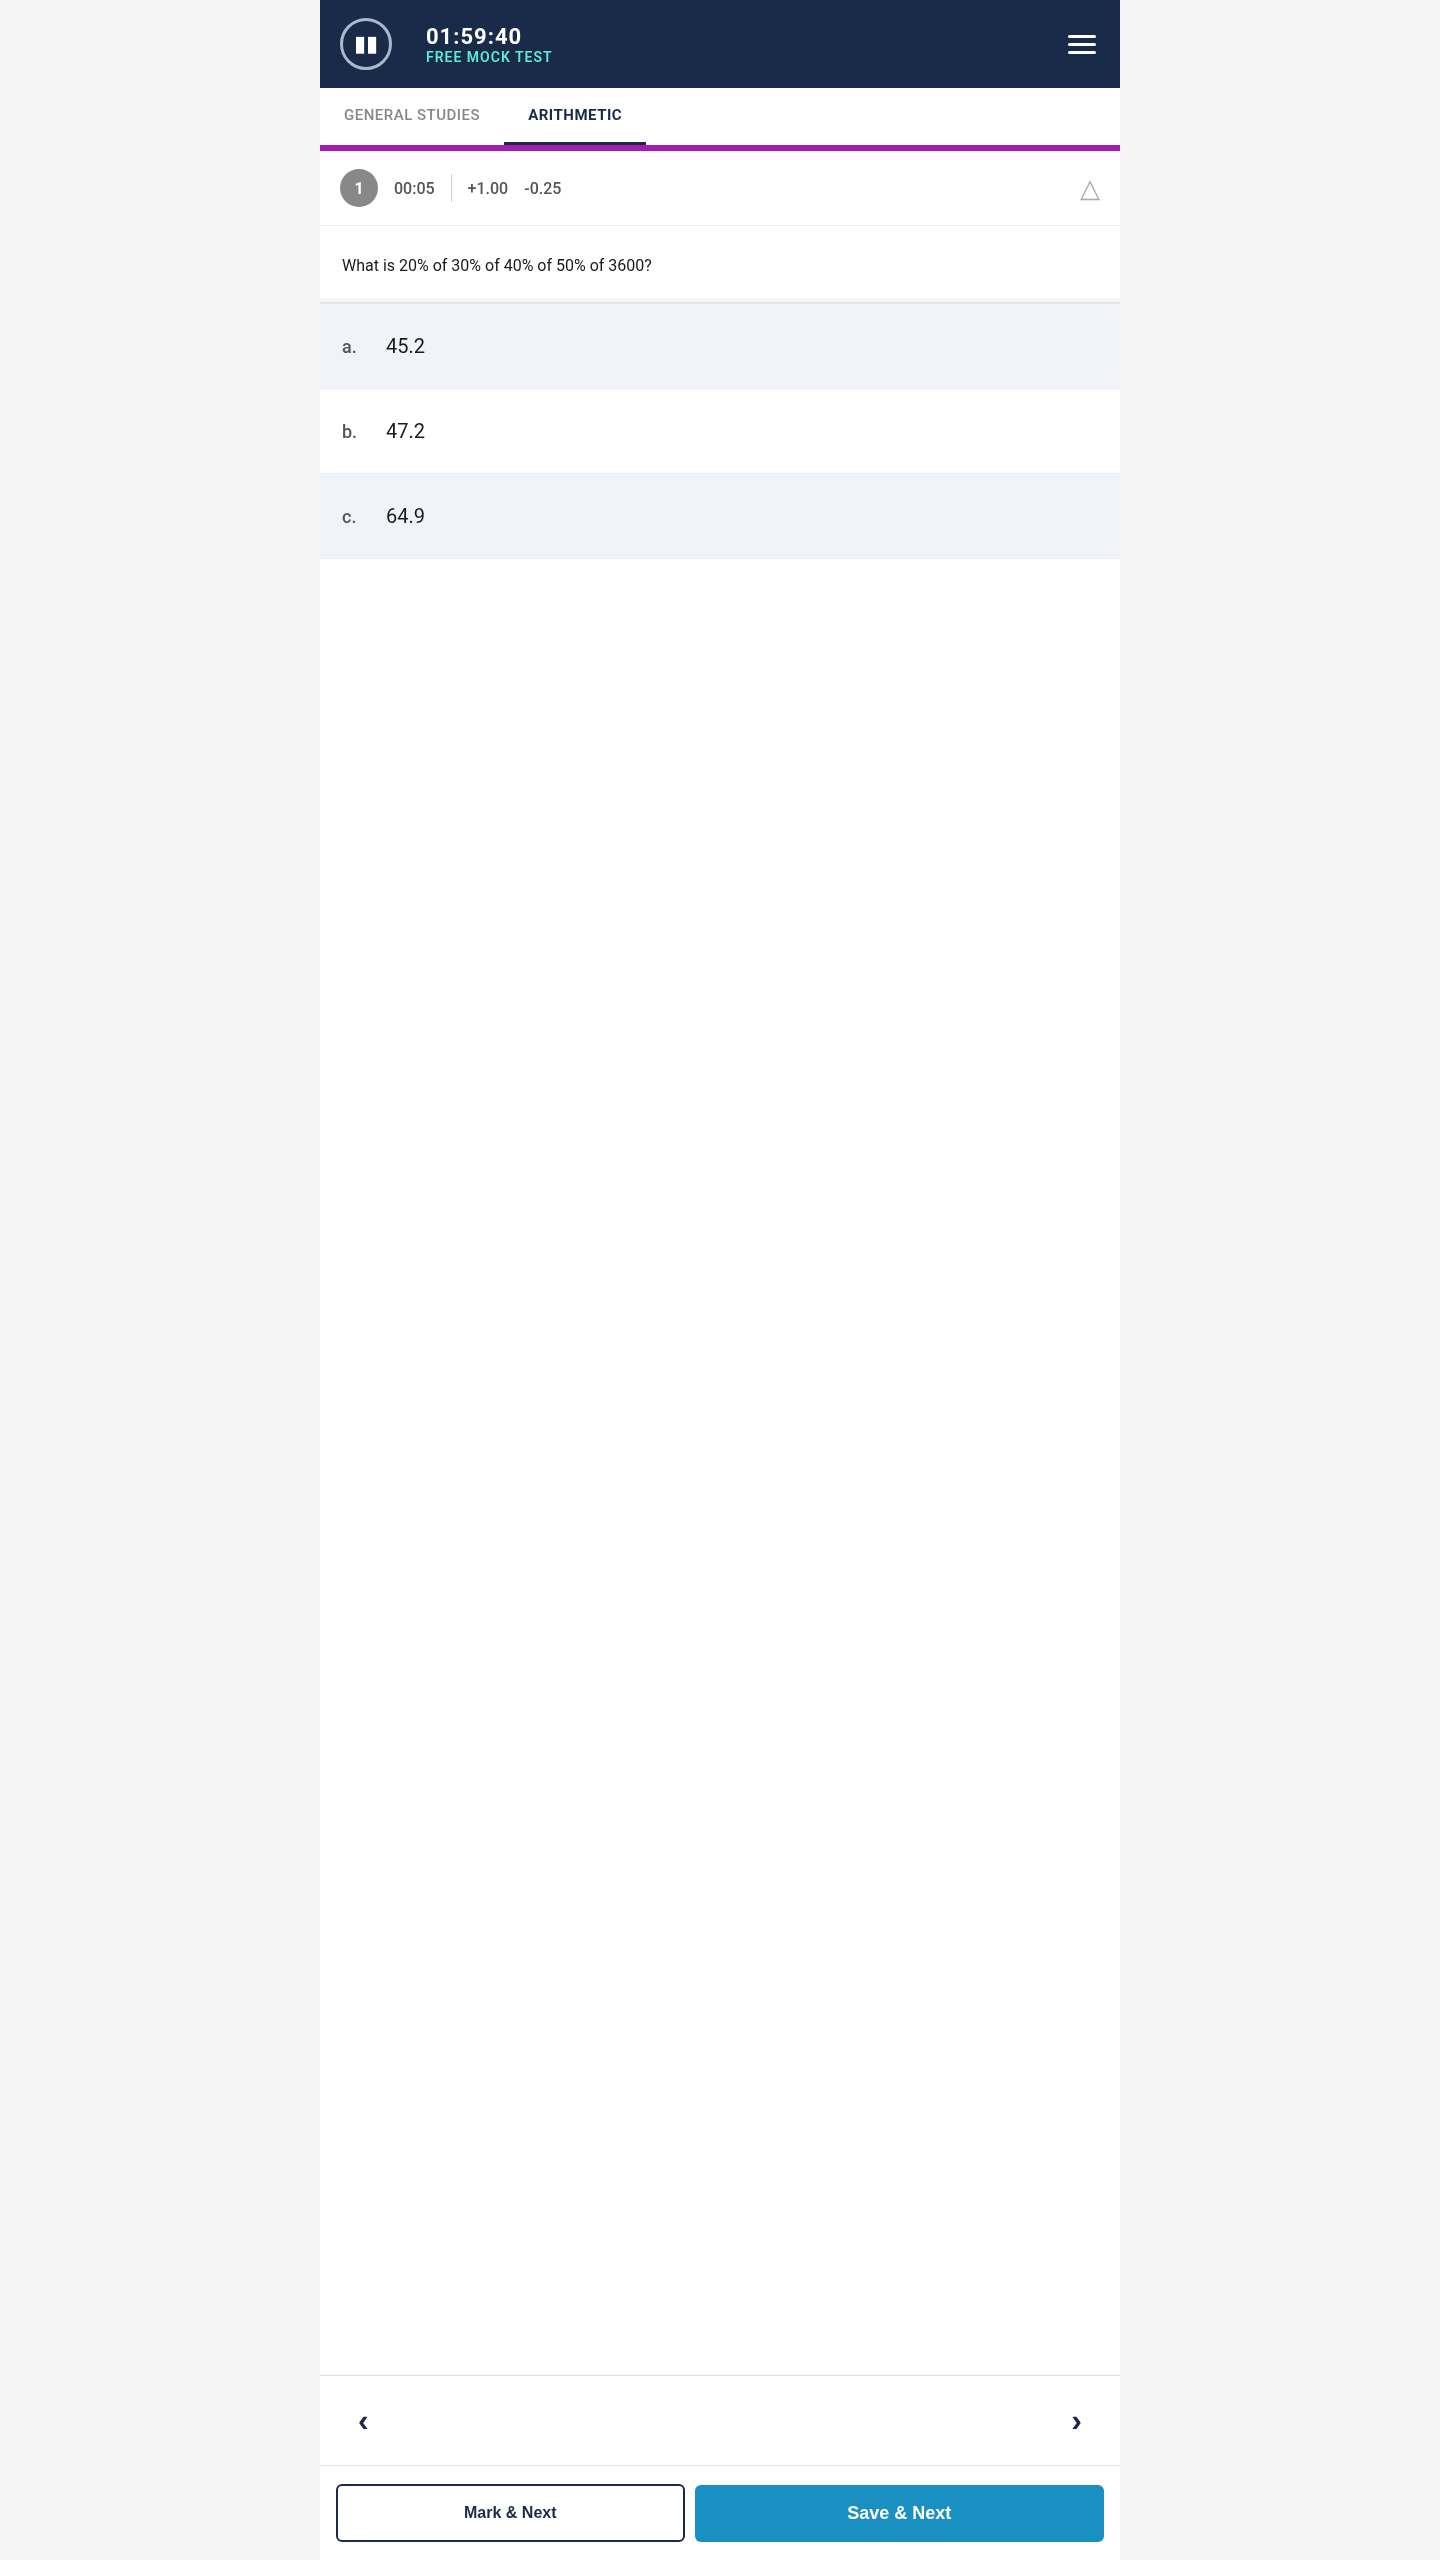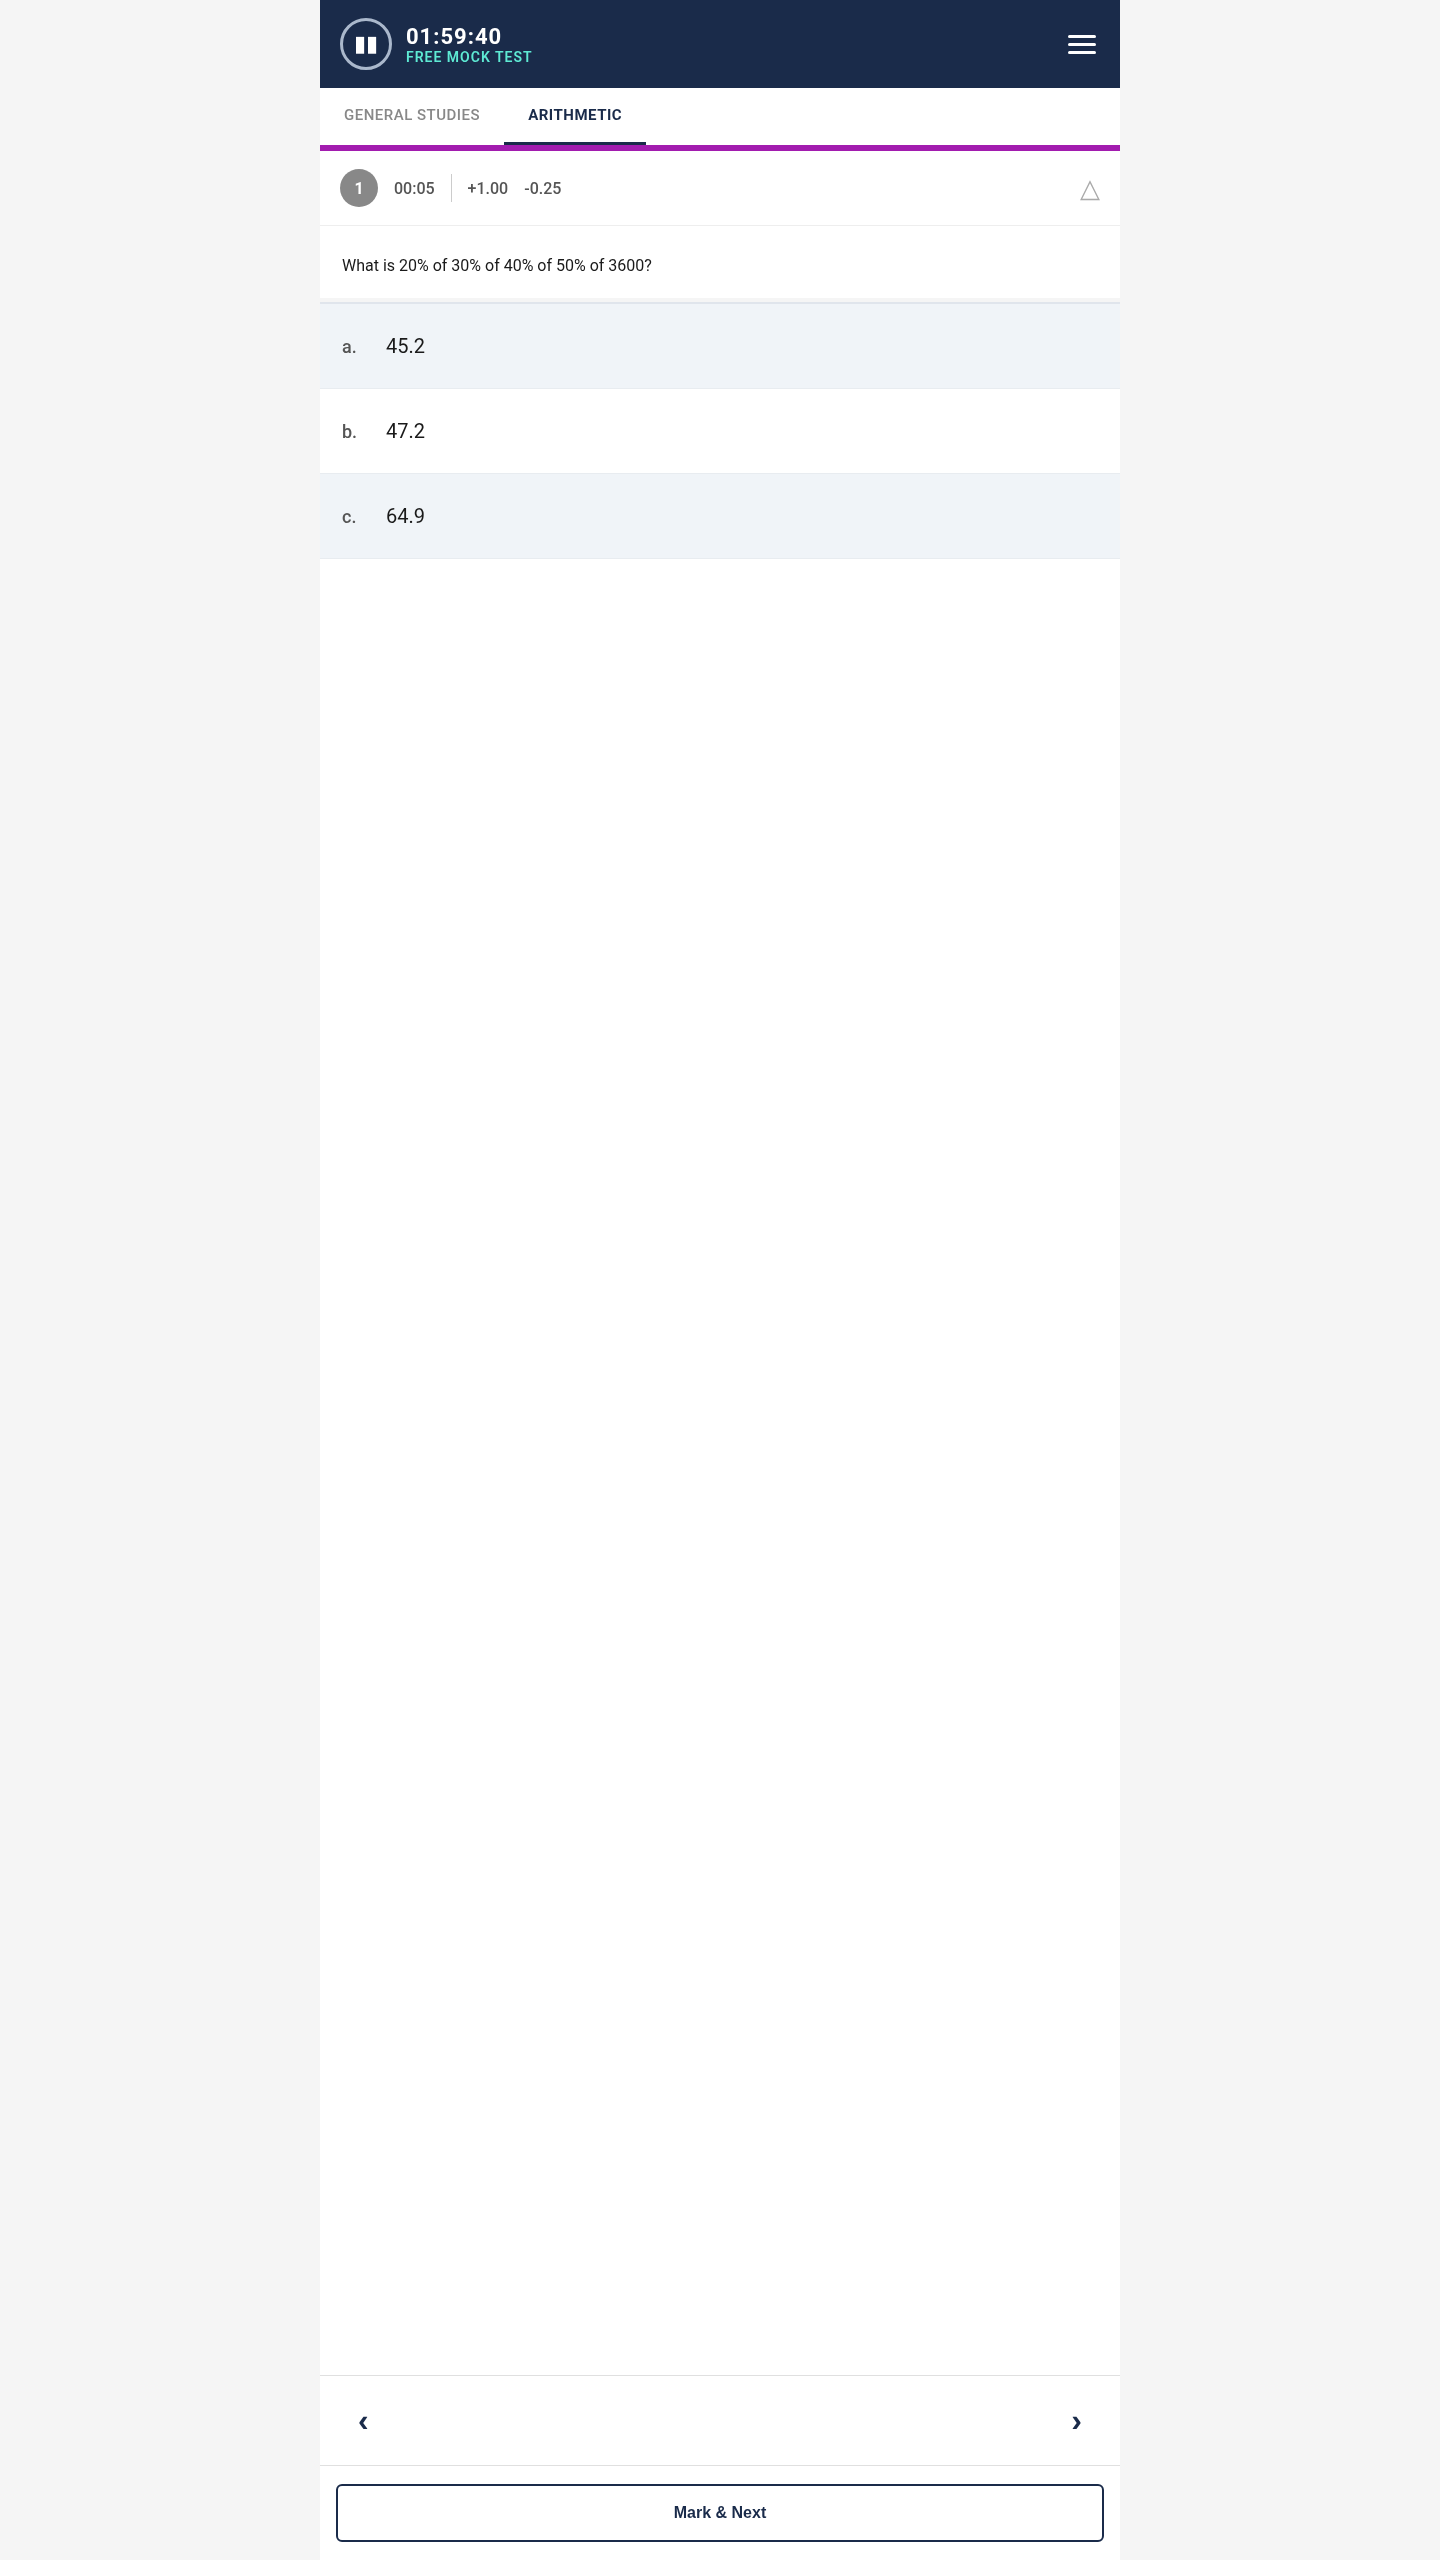--- a/index.html
+++ b/index.html
@@ -48,20 +48,21 @@
 
     .pause-icon {
       color: white;
       font-size: 22px;
       line-height: 1;
     }
 
     .header-title {
       display: flex;
       flex-direction: column;
+      margin-left: 20px;
     }
 
     .timer {
       color: white;
       font-size: 22px;
       font-weight: 700;
       letter-spacing: 1px;
     }
 
     .test-name {
@@ -343,13 +344,14 @@
   </div>
 </div>
 
 <div class="nav-arrows">
   <button class="nav-arrow">‹</button>
   <button class="nav-arrow">›</button>
 </div>
 
 <div class="bottom-buttons">
   <button class="btn-mark-next">Mark &amp; Next</button>
+  <button class="btn-save-next">Save &amp; Next</button>
 </div>
 
 </body></html>

